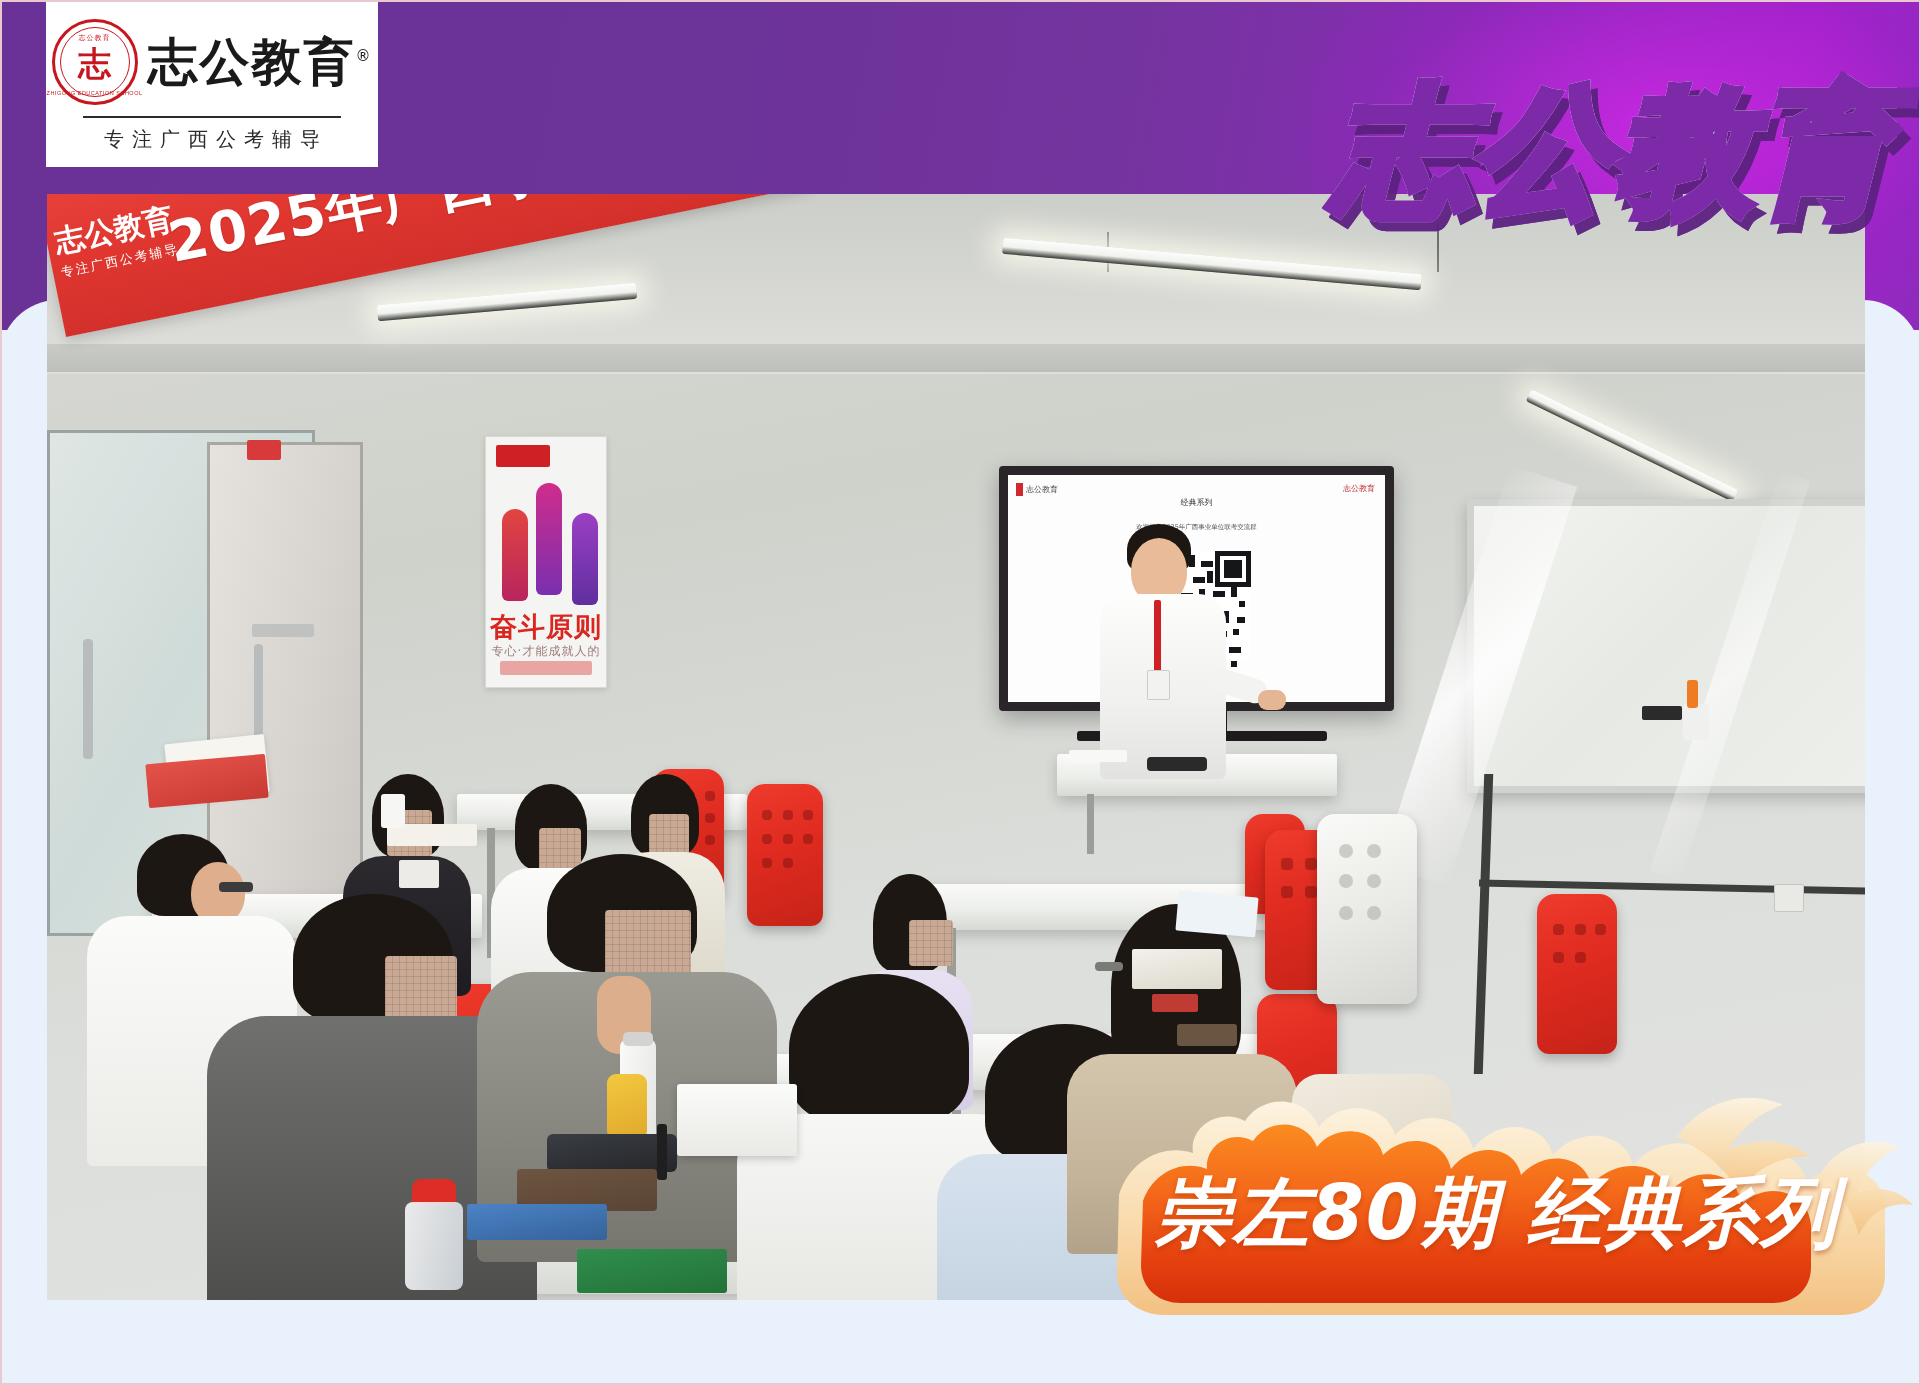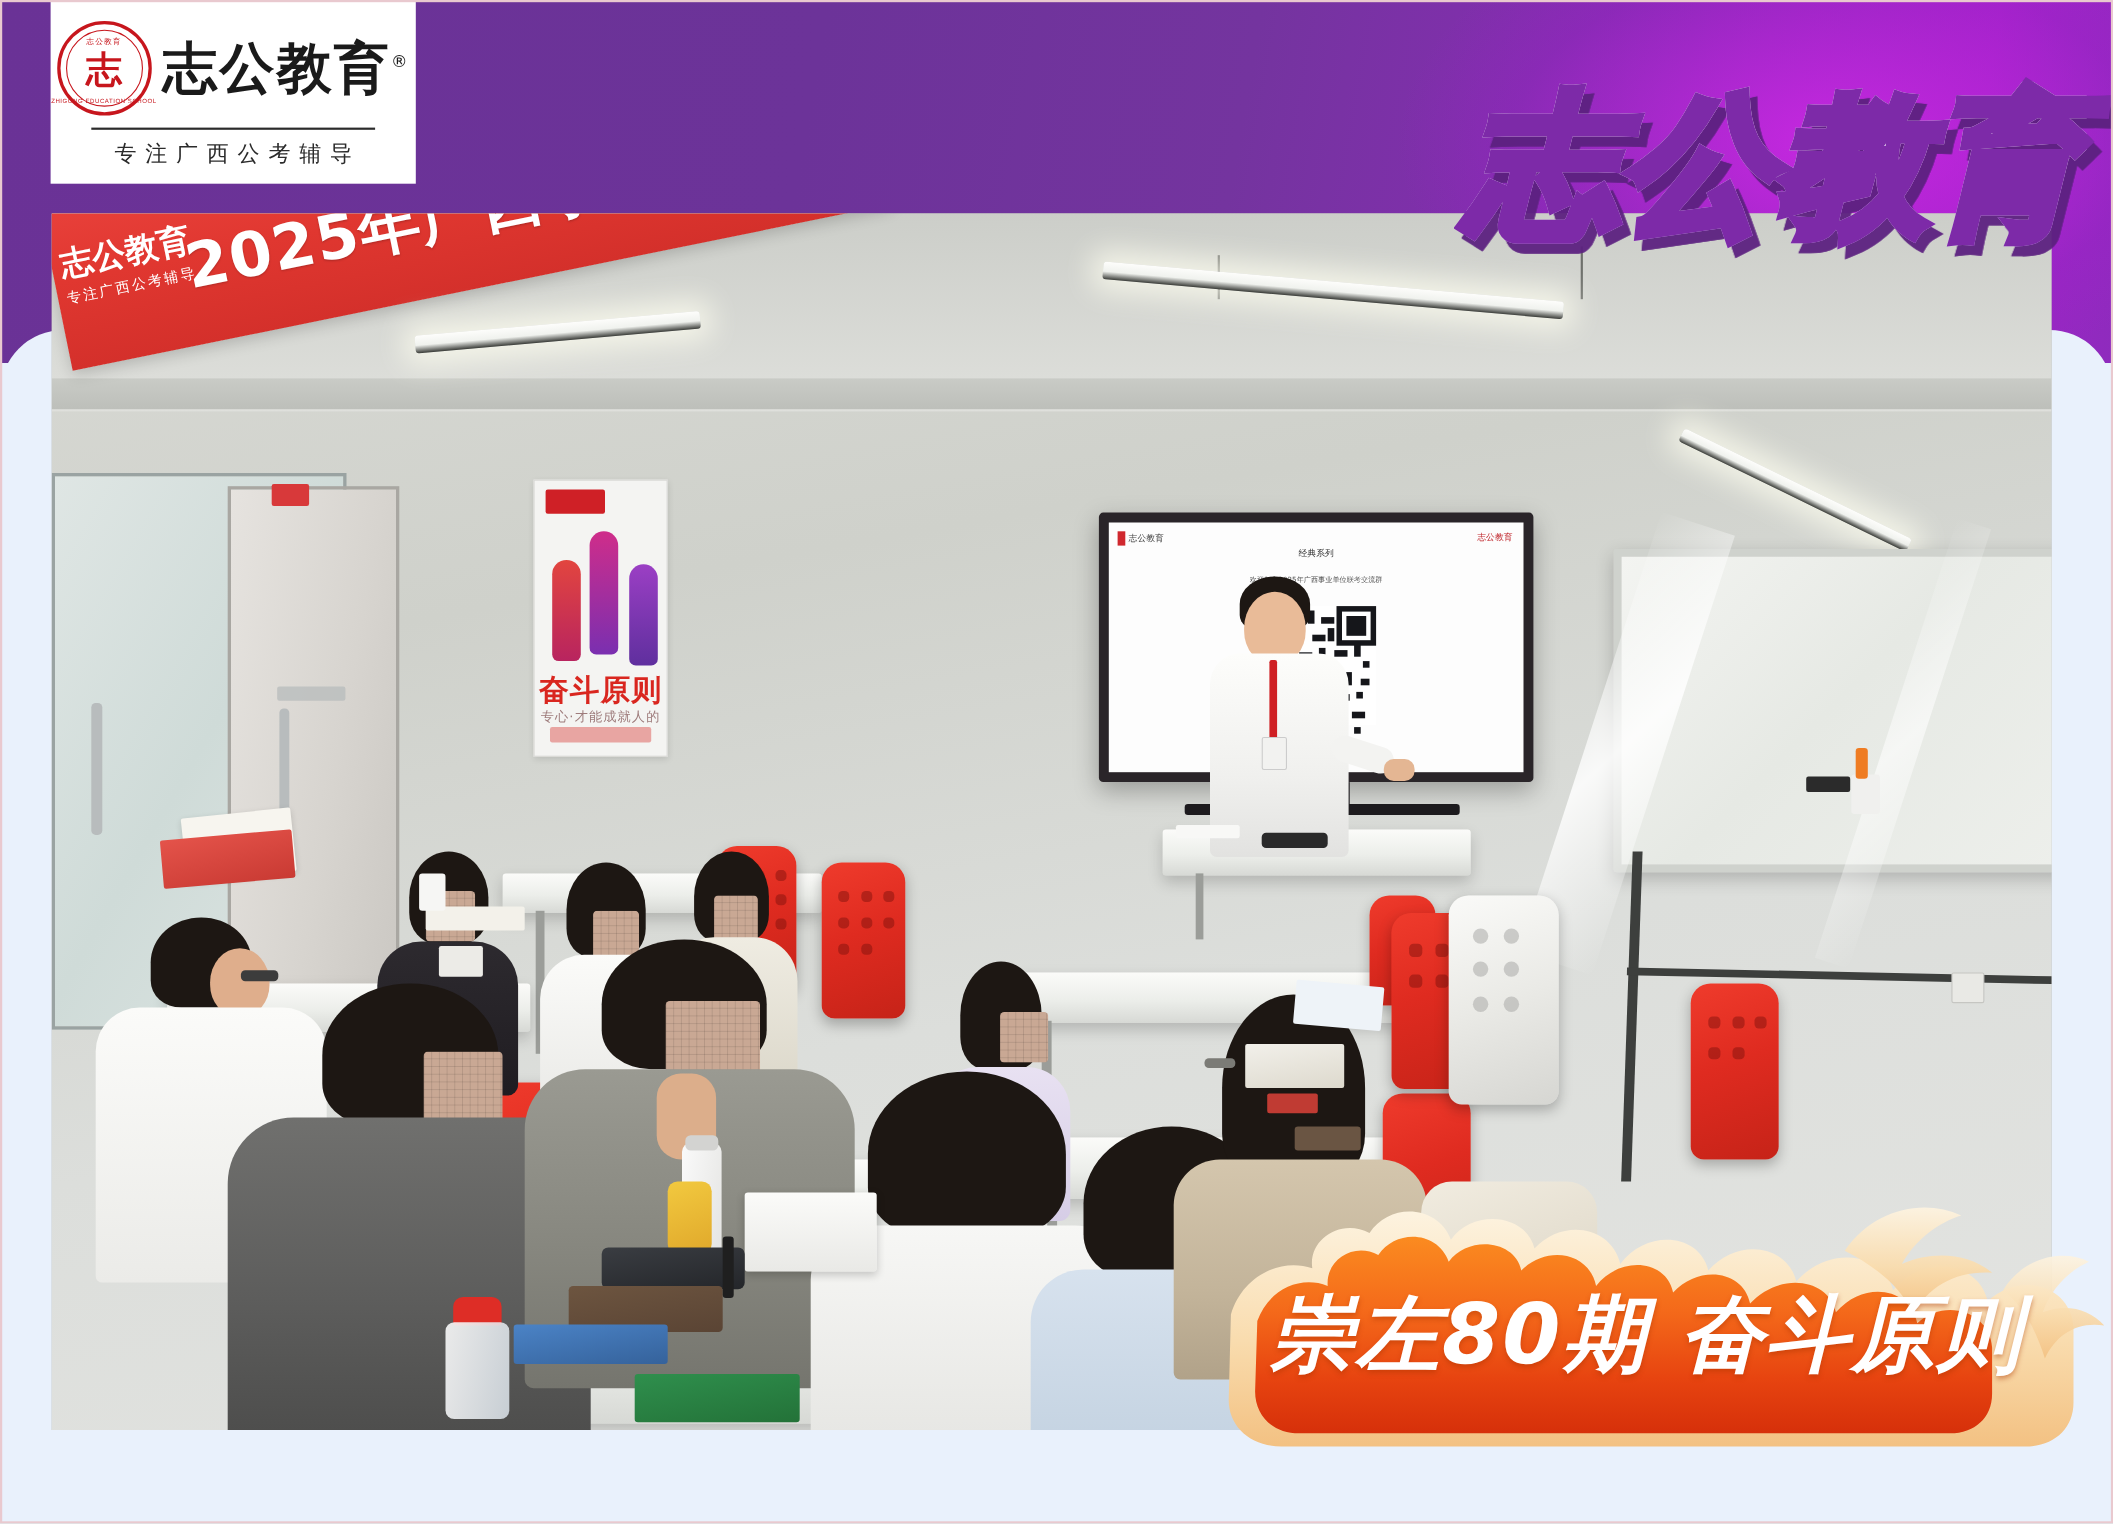--- a/index.html
+++ b/index.html
@@ -574,17 +574,17 @@
       <path d="M66,124 C76,96 104,82 130,92 C128,68 154,52 176,64 C192,40 230,42 240,70
                C258,46 300,50 306,78 C330,54 368,62 374,92 C396,64 438,68 444,98
                C468,72 508,78 514,108 C542,78 586,86 592,116 C618,86 660,94 666,126
                C692,102 732,116 734,148 L734,190 C734,212 718,226 696,226 L104,226
                C80,226 64,210 64,188 Z" fill="url(#og)"></path>
       <path d="M600,60 C626,22 672,12 706,28 C686,34 664,50 652,72 C680,60 712,62 734,80
                C702,78 676,92 662,118 C652,92 624,72 600,60 Z" fill="url(#cg)" opacity="0.95"></path>
       <path d="M744,96 C762,66 798,58 822,70 C804,78 788,94 780,116 C800,108 822,112 836,128
                C812,124 792,136 782,158 C774,132 762,110 744,96 Z" fill="url(#cg)" opacity="0.9"></path>
     </svg>
-    <div class="flame-txt">崇左80期 奋斗原则</div>
+    <div class="flame-txt">崇左80期 经典系列</div>
   </div>
 
   <div class="page-border"></div>
 </div>
 
 </body></html>

